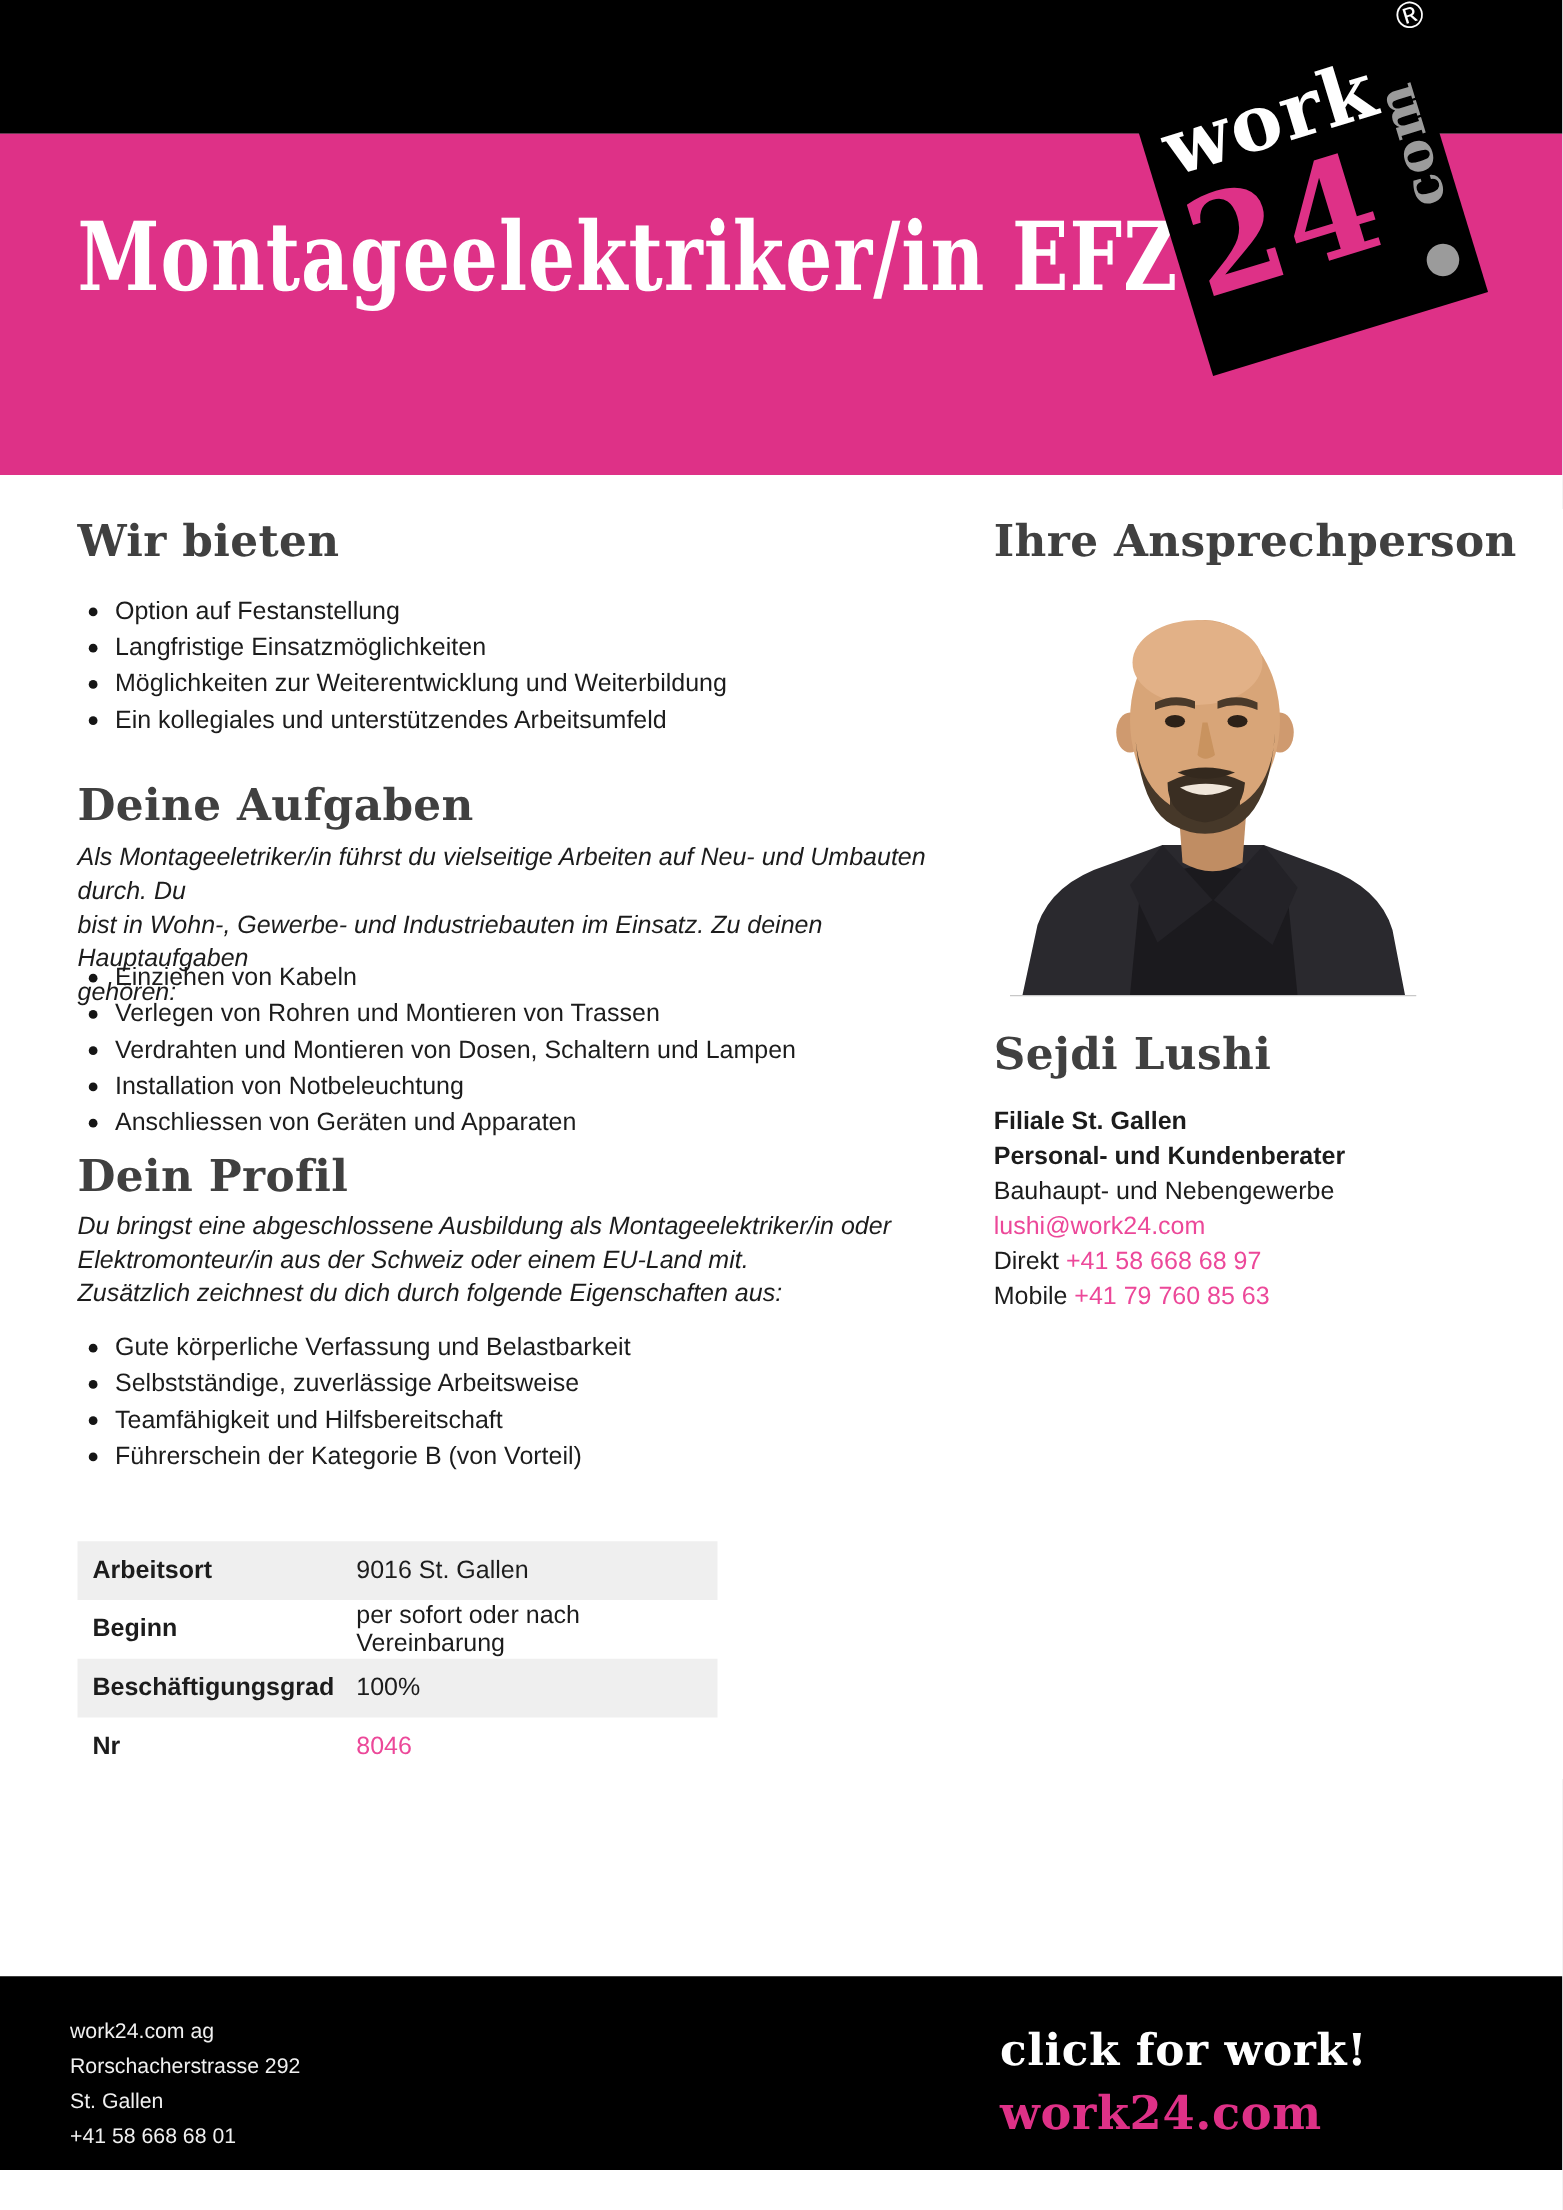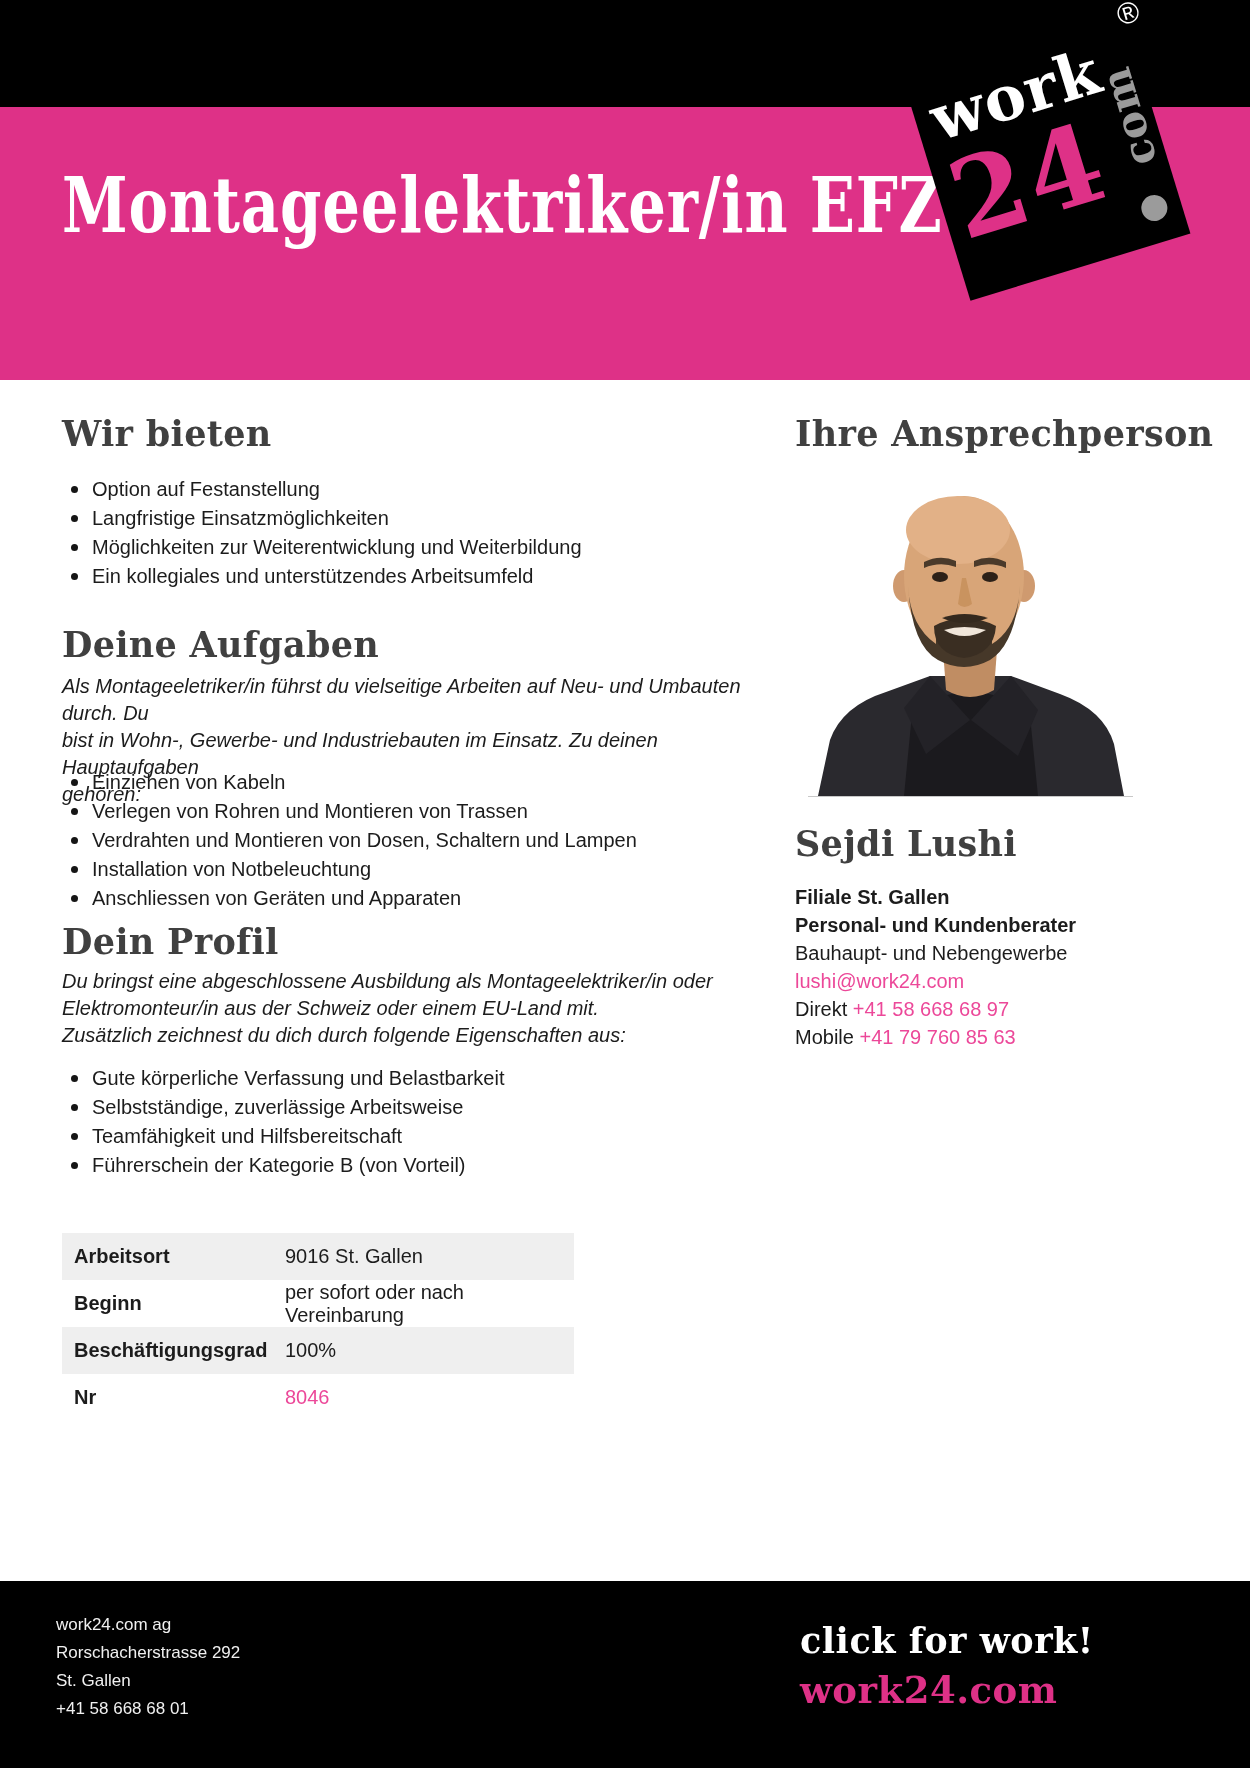--- a/index.html
+++ b/index.html
@@ -63,21 +63,21 @@
   .col-right{position:absolute;left:795px;top:380px;width:420px;height:1160px;}
   .col-right .h-ap{position:absolute;left:0;top:36px;white-space:nowrap;}
   .photo{position:absolute;left:13px;top:98px;width:325px;height:318px;background:#fff;
          border-bottom:1px solid #c8c8c8;}
   .photo svg{display:block;}
   .col-right .h-name{position:absolute;left:0;top:446px;}
   .contact{position:absolute;left:0;top:503px;font-size:20px;line-height:28px;}
   .contact .b{font-weight:bold;}
 
   
-  .footer{position:absolute;left:0;top:1581px;width:100%;height:187px;background:#000;color:#f0f0f0;}
+  .footer{position:absolute;left:0;top:1581px;width:100%;height:155px;background:#000;color:#f0f0f0;}
   .f-left{position:absolute;left:56px;top:30px;font-size:17px;line-height:28px;}
   .f-right{position:absolute;left:800px;top:42px;}
   .f-tagline{font-size:35px;line-height:1;color:#ffffff;letter-spacing:.5px;}
   .f-site{font-size:37px;line-height:1;color:#de3187;margin-top:14px;letter-spacing:.5px;}
 </style>
 </head>
 <body>
 
 <div class="page">
 

